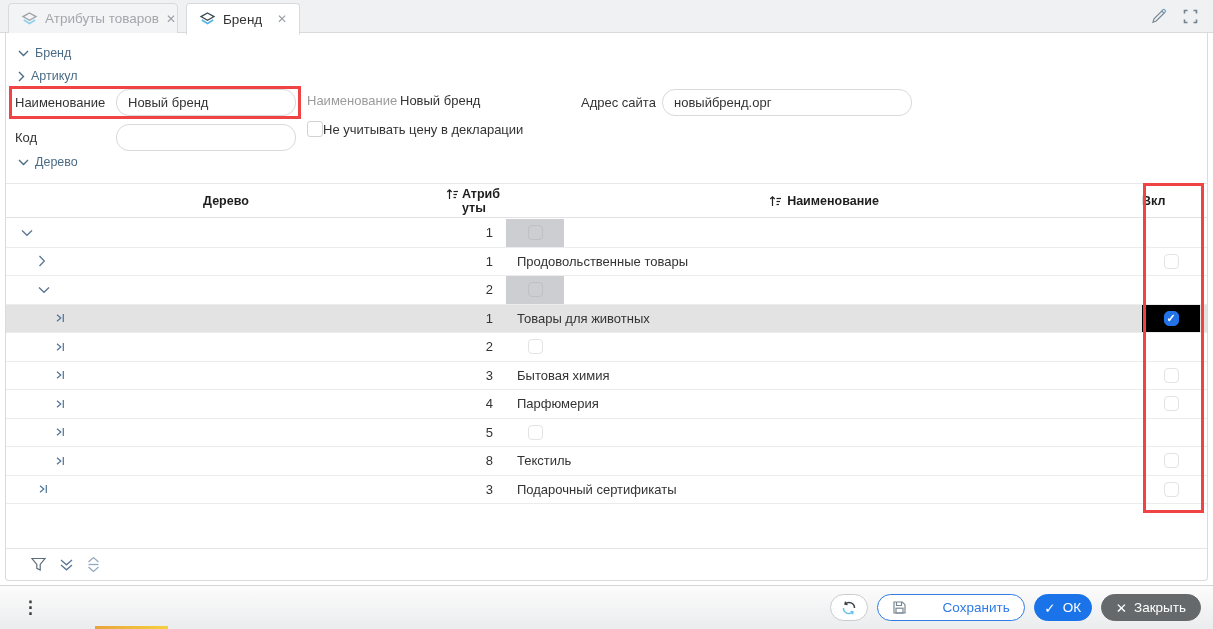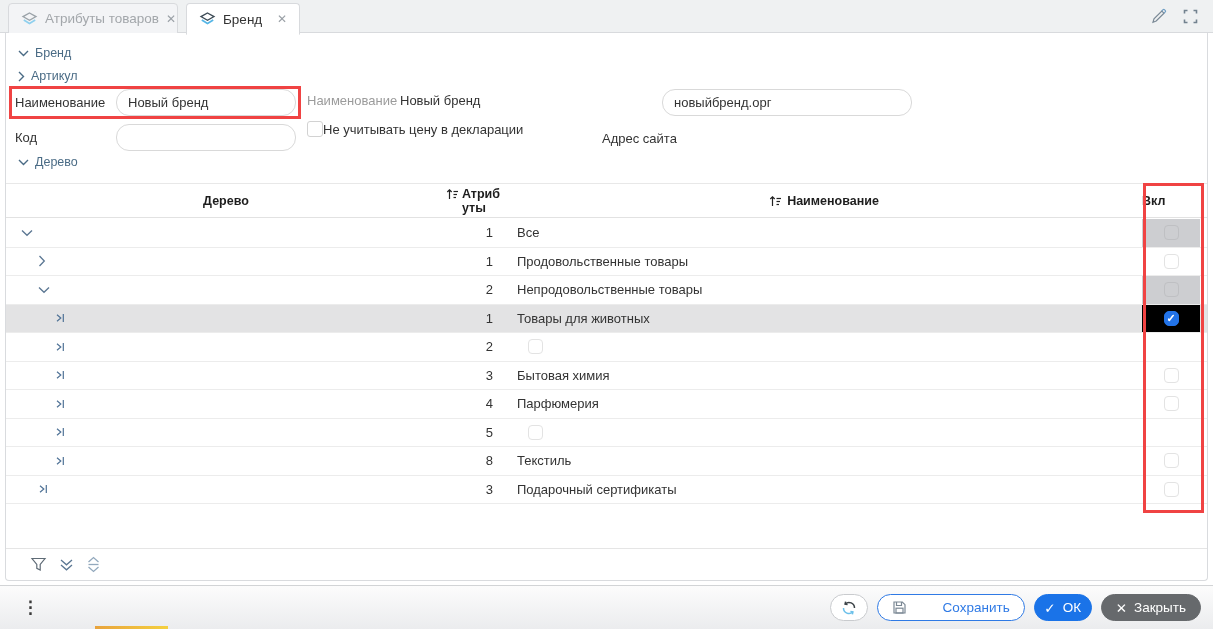--- a/index.html
+++ b/index.html
@@ -127,21 +127,21 @@
       <span>Артикул</span>
     </div>
 
     <div class="annotation-box ann-name" style="border-color: rgb(240, 67, 67);"></div>
     <span class="fld-label" style="left:9px; top:62px;">Наименование</span>
     <input class="tb" style="left: 110px; top: 56px; width: 180px;" value="Новый бренд">
 
     <span class="fld-label-gray" style="left:301px; top:60px;">Наименование</span>
     <span class="fld-value" style="left:394px; top:60px;">Новый бренд</span>
 
-    <span class="fld-label" style="left:596px; top:62px;margin-top:36px;">Адрес сайта</span>
+    <span class="fld-label" style="left:575px; top:62px;">Адрес сайта</span>
     <input class="tb" style="left: 656px; top: 56px; width: 250px;" value="новыйбренд.орг">
 
     <div class="form-check" style="left:301px; top:88px;">
       <span class="cbx"></span>
       <span class="lbl">Не учитывать цену в декларации</span>
     </div>
 
     <span class="fld-label" style="left:9px; top:97px;">Код</span>
     <input class="tb" style="left: 110px; top: 91px; width: 180px;" value="">
 
@@ -182,21 +182,20 @@
     <div class="tbody">
         <div class="trow">
           <div class="c-tree">
             <span style="padding-left:15px; display:flex;">
               <svg width="12" height="8" viewBox="0 0 12 8">
                 <polyline points="1,1.5 6,6.3 11,1.5" fill="none" stroke="#5b7793" stroke-width="1.3"></polyline>
               </svg>
             </span>
           </div>
           <div class="c-order">1</div>
-          <div class="c-name">Все</div>
           <div class="c-incl disabled">
             <span class="cb"></span>
           </div>
         </div>
         <div class="trow">
           <div class="c-tree">
             <span style="padding-left:32px; display:flex;">
               <svg width="8" height="12" viewBox="0 0 8 12">
                 <polyline points="1.5,1 6.3,6 1.5,11" fill="none" stroke="#5b7793" stroke-width="1.3"></polyline>
               </svg>
@@ -210,21 +209,20 @@
         </div>
         <div class="trow">
           <div class="c-tree">
             <span style="padding-left:32px; display:flex;">
               <svg width="12" height="8" viewBox="0 0 12 8">
                 <polyline points="1,1.5 6,6.3 11,1.5" fill="none" stroke="#5b7793" stroke-width="1.3"></polyline>
               </svg>
             </span>
           </div>
           <div class="c-order">2</div>
-          <div class="c-name">Непродовольственные товары</div>
           <div class="c-incl disabled">
             <span class="cb"></span>
           </div>
         </div>
         <div class="trow selected">
           <div class="c-tree">
             <span style="padding-left:49px; display:flex;">
               <svg width="12" height="12" viewBox="0 0 12 12">
                 <polyline points="2,2.8 5.8,6 2,9.2" fill="none" stroke="#4f7296" stroke-width="1.2"></polyline>
                 <line x1="8.3" y1="2" x2="8.3" y2="10" stroke="#4f7296" stroke-width="1.2"></line>

